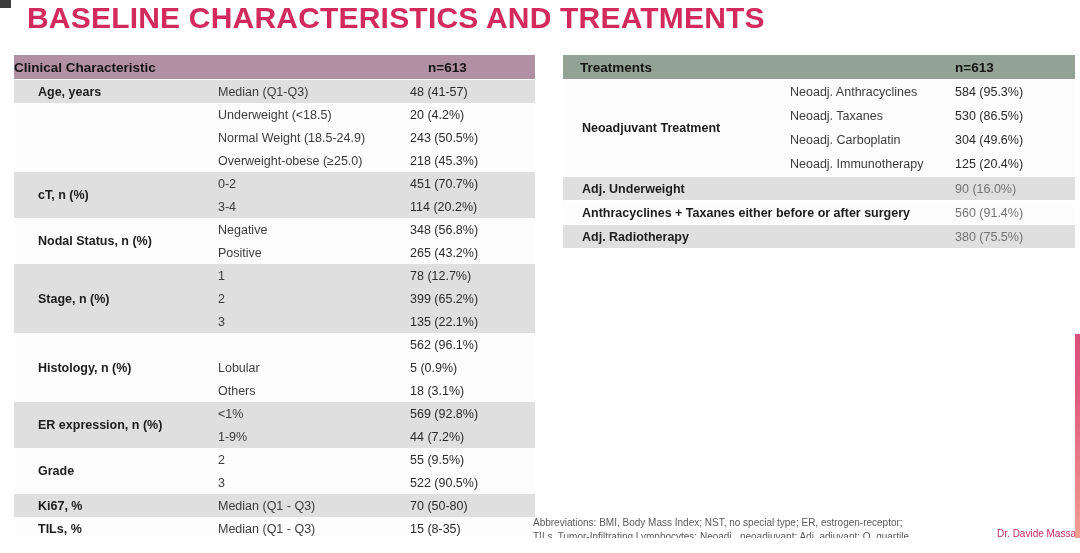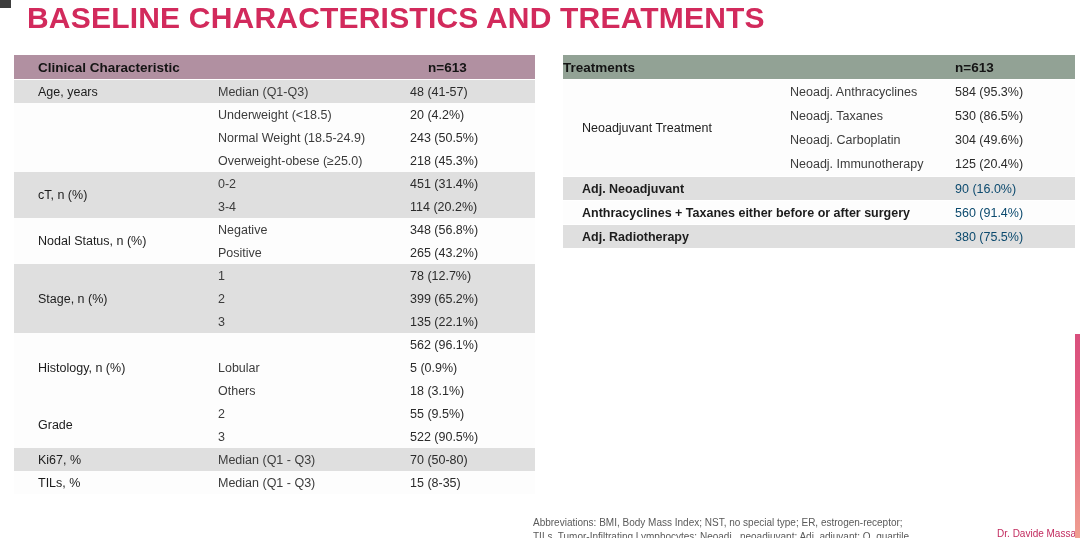--- a/index.html
+++ b/index.html
@@ -13,46 +13,46 @@
     color:#d22a5c;letter-spacing:0.2px;white-space:nowrap;
   }
   
   .tbl{position:absolute;top:55px;}
   .tbl-header{
     display:grid;align-items:center;height:24px;margin-bottom:1px;
     font-weight:bold;font-size:13.5px;color:#141414;
   }
   .clinical{left:14px;width:521px;}
   .clinical .tbl-header{background:#b190a1;grid-template-columns:204px 192px 1fr;}
-  .clinical .tbl-header .hc1{padding-left:24px;}
+  .clinical .tbl-header .hc1{}
   .clinical .tbl-header .hc3{padding-left:18px;}
   .group{
     display:grid;grid-template-columns:204px 192px 1fr;grid-auto-rows:23px;
     align-items:center;font-size:12.5px;
   }
   .group .c1{
-    grid-column:1;grid-row:1 / span var(--n);font-weight:normal;color:#1c1c1c;
+    grid-column:1;grid-row:1 / span var(--n);font-weight:bold;color:#1c1c1c;
     padding-left:24px;align-self:center;font-size:12.5px;
   }
   .group .c2{grid-column:2;color:#3c3c3c;}
   .group .c3{grid-column:3;color:#2b2b2b;}
   .shade-grey{background:#dfdfdf;}
   .shade-white{background:#fdfdfd;}
   
   .treatments{left:563px;width:512px;}
   .treatments .tbl-header{background:#92a295;grid-template-columns:227px 165px 1fr;}
-  .treatments .tbl-header .hc1{}
+  .treatments .tbl-header .hc1{padding-left:17px;}
   .treatments .group{grid-template-columns:227px 165px 1fr;grid-auto-rows:24px;}
   .treatments .group .c1{padding-left:19px;}
   .simple-row{
     display:grid;grid-template-columns:392px 1fr;grid-auto-rows:23px;align-items:center;
     font-size:12.5px;margin-top:1px;
   }
   .simple-row .lab{font-weight:bold;color:#1c1c1c;padding-left:19px;}
-  .simple-row .val{color:#0c4a6e;}
+  .simple-row .val{color:#737373;}
   
   .abbrev{
     position:absolute;left:533px;top:516px;width:400px;
     font-size:10px;line-height:13.5px;color:#5a5a5a;
   }
   .credit{
     position:absolute;top:528px;right:4px;font-size:10px;font-weight:normal;color:#c22a5e;
     white-space:nowrap;
   }
   .edge-bar{
@@ -85,21 +85,21 @@
       <div class="c3">20 (4.2%)</div>
       <div class="c2">Normal Weight (18.5-24.9)</div>
       <div class="c3">243 (50.5%)</div>
       <div class="c2">Overweight-obese (≥25.0)</div>
       <div class="c3">218 (45.3%)</div>
     </div>
 
     <div class="group shade-grey" style="--n:2">
       <div class="c1">cT, n (%)</div>
       <div class="c2">0-2</div>
-      <div class="c3">451 (31.4%)</div>
+      <div class="c3">451 (70.7%)</div>
       <div class="c2">3-4</div>
       <div class="c3">114 (20.2%)</div>
     </div>
 
     <div class="group shade-white" style="--n:2">
       <div class="c1">Nodal Status, n (%)</div>
       <div class="c2">Negative</div>
       <div class="c3">348 (56.8%)</div>
       <div class="c2">Positive</div>
       <div class="c3">265 (43.2%)</div>
@@ -117,20 +117,27 @@
 
     <div class="group shade-white" style="--n:3">
       <div class="c1">Histology, n (%)</div>
       <div class="c3">562 (96.1%)</div>
       <div class="c2">Lobular</div>
       <div class="c3">5 (0.9%)</div>
       <div class="c2">Others</div>
       <div class="c3">18 (3.1%)</div>
     </div>
 
+    <div class="group shade-grey" style="--n:2">
+      <div class="c1">ER expression, n (%)</div>
+      <div class="c2">&lt;1%</div>
+      <div class="c3">569 (92.8%)</div>
+      <div class="c2">1-9%</div>
+      <div class="c3">44 (7.2%)</div>
+    </div>
 
     <div class="group shade-white" style="--n:2">
       <div class="c1">Grade</div>
       <div class="c2">2</div>
       <div class="c3">55 (9.5%)</div>
       <div class="c2">3</div>
       <div class="c3">522 (90.5%)</div>
     </div>
 
     <div class="group shade-grey" style="--n:1">
@@ -159,21 +166,21 @@
       <div class="c3">584 (95.3%)</div>
       <div class="c2">Neoadj. Taxanes</div>
       <div class="c3">530 (86.5%)</div>
       <div class="c2">Neoadj. Carboplatin</div>
       <div class="c3">304 (49.6%)</div>
       <div class="c2">Neoadj. Immunotherapy</div>
       <div class="c3">125 (20.4%)</div>
     </div>
 
     <div class="simple-row shade-grey">
-      <div class="lab">Adj. Neoadjuvant</div>
+      <div class="lab">Adj. Underweight</div>
       <div class="val">90 (16.0%)</div>
     </div>
     <div class="simple-row shade-white">
       <div class="lab">Anthracyclines + Taxanes either before or after surgery</div>
       <div class="val">560 (91.4%)</div>
     </div>
     <div class="simple-row shade-grey">
       <div class="lab">Adj. Radiotherapy</div>
       <div class="val">380 (75.5%)</div>
     </div>

